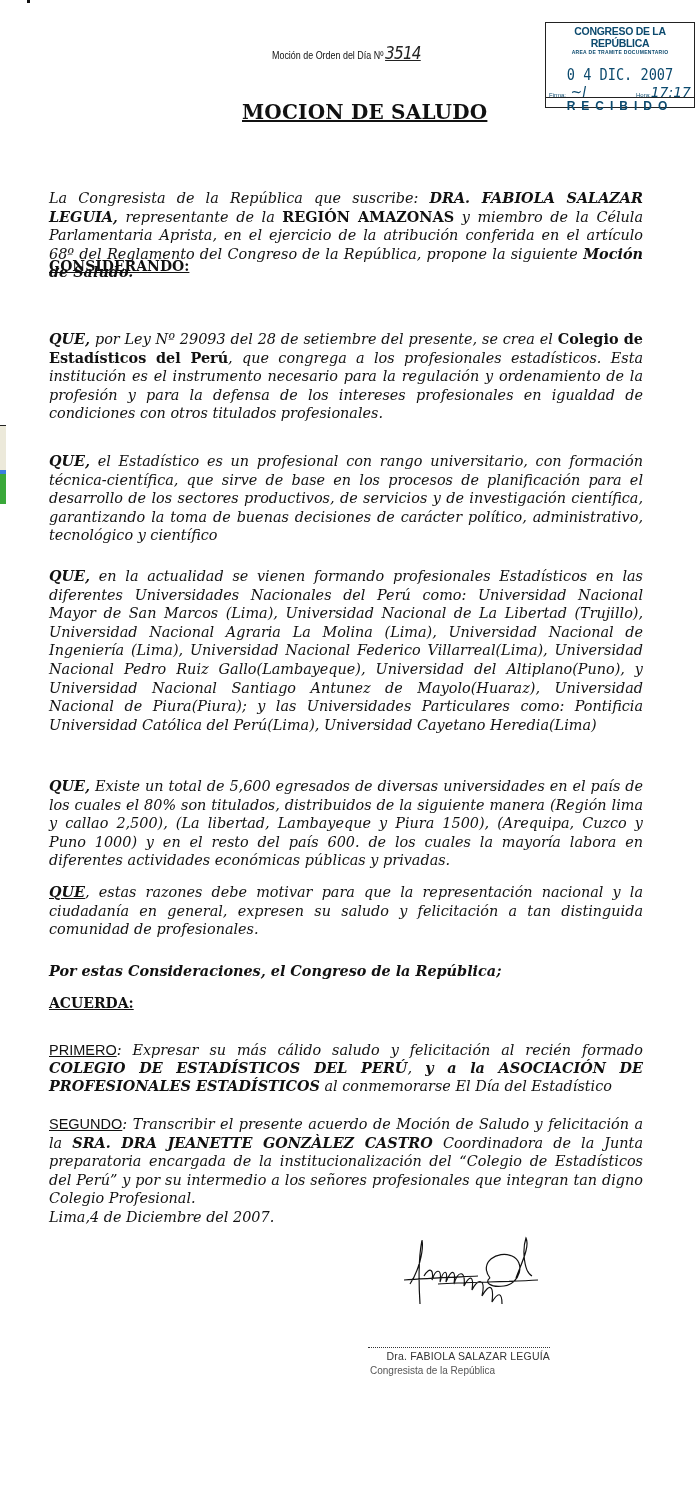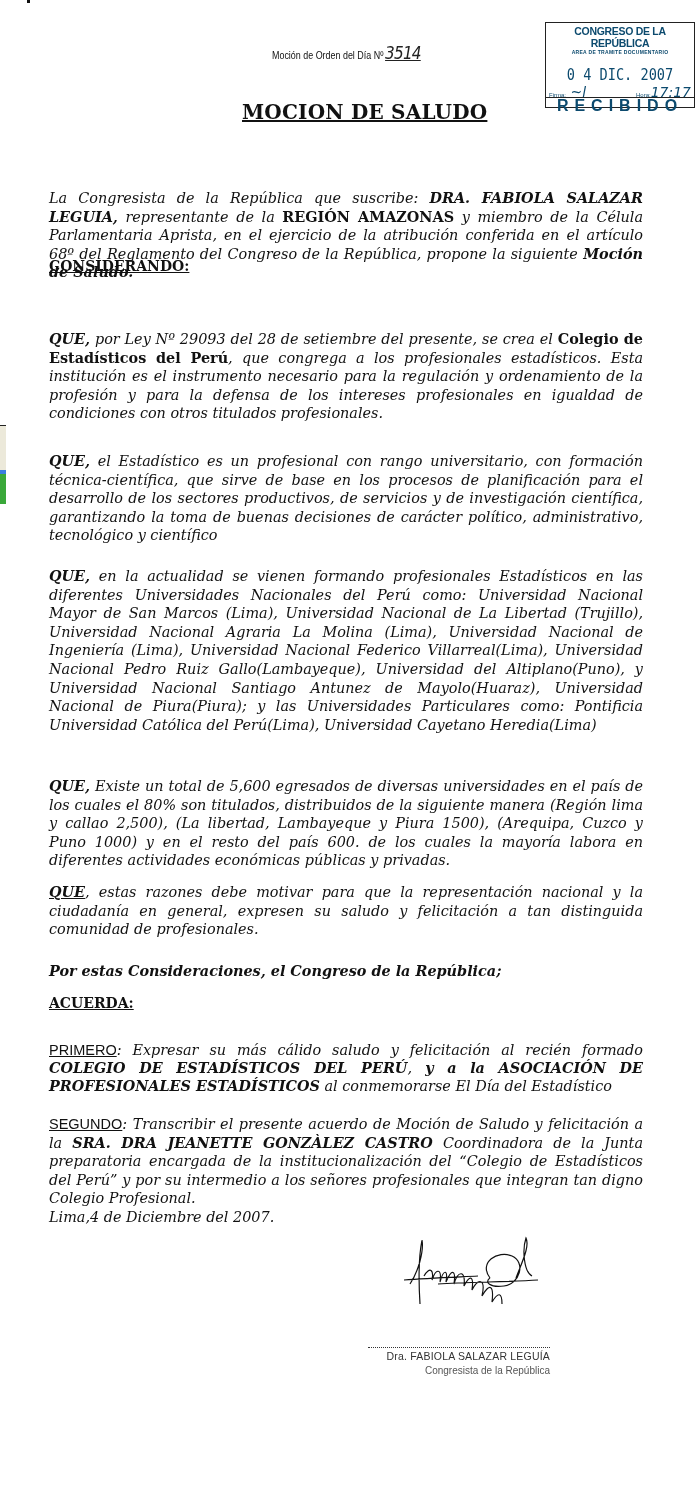--- a/index.html
+++ b/index.html
@@ -20,39 +20,39 @@
                      margin-left: 2px; letter-spacing: -1px; }
 
   .stamp { left: 545px; top: 22px; width: 148px; height: 84px; border: 1.5px solid #222;
            font-family: "Liberation Sans", sans-serif; color: #0c4a6e; }
   .stamp .l1 { font-size: 10.5px; font-weight: bold; text-align: center; margin-top: 2px; letter-spacing: -0.3px; }
   .stamp .l2 { font-size: 5px; font-weight: bold; text-align: center; letter-spacing: 0.3px; }
   .stamp .date { font-family: "DejaVu Sans Mono", monospace; font-size: 16px; text-align: center; margin-top: 10px;
                  letter-spacing: 0px; transform: scaleX(0.85); }
   .stamp .fh { font-size: 6px; display: flex; justify-content: space-between; padding: 0 3px; margin-top: 0px; }
   .stamp .fh .hw { font-family: "DejaVu Sans", sans-serif; font-style: italic; font-size: 14px; }
-  .stamp .recv { font-size: 16px; font-weight: bold; letter-spacing: 6px; text-align: center;
+  .stamp .recv { font-size: 12px; font-weight: bold; letter-spacing: 6px; text-align: center;
                  border-top: 1.5px solid #222; margin-top: -3px; line-height: 16px; }
 
   .title { left: 242px; top: 100px; font-size: 20px; font-weight: bold; text-decoration: underline;
            letter-spacing: 0.2px; }
 
   .para { left: 49px; width: 594px; font-size: 14.4px; font-style: italic; line-height: 18.6px;
           text-align: justify; margin-top: 48px; }
   .para b { font-style: italic; font-weight: bold; }
   .para b.upright { font-style: normal; }
   .section { left: 49px; font-size: 14px; font-weight: bold; text-decoration: underline; }
   .sans-label { font-family: "Liberation Sans", sans-serif; font-style: normal; font-weight: normal;
                 text-decoration: underline; font-size: 14.5px; }
 
   .signature { left: 398px; top: 1232px; width: 150px; height: 80px; }
   .sig-line { left: 368px; top: 1347px; width: 182px; border-top: 1px dotted #333; }
   .sig-name { left: 370px; top: 1350px; width: 180px; text-align: right; font-family: "Liberation Sans", sans-serif;
               font-size: 10.5px; color: #333; letter-spacing: 0.2px; }
-  .sig-role { left: 370px; top: 1365px; width: 180px; text-align: right; font-family: "Liberation Sans", sans-serif;
+  .sig-role { left: 370px; top: 1365px; width: 180px; text-align: left; font-family: "Liberation Sans", sans-serif;
               font-size: 10px; color: #555; }
 </style>
 </head>
 <body>
 
 <div class="abs corner-mark"></div>
 <div class="abs left-artifact art1"></div>
 <div class="abs left-artifact art2"></div>
 <div class="abs left-artifact art3"></div>
 

